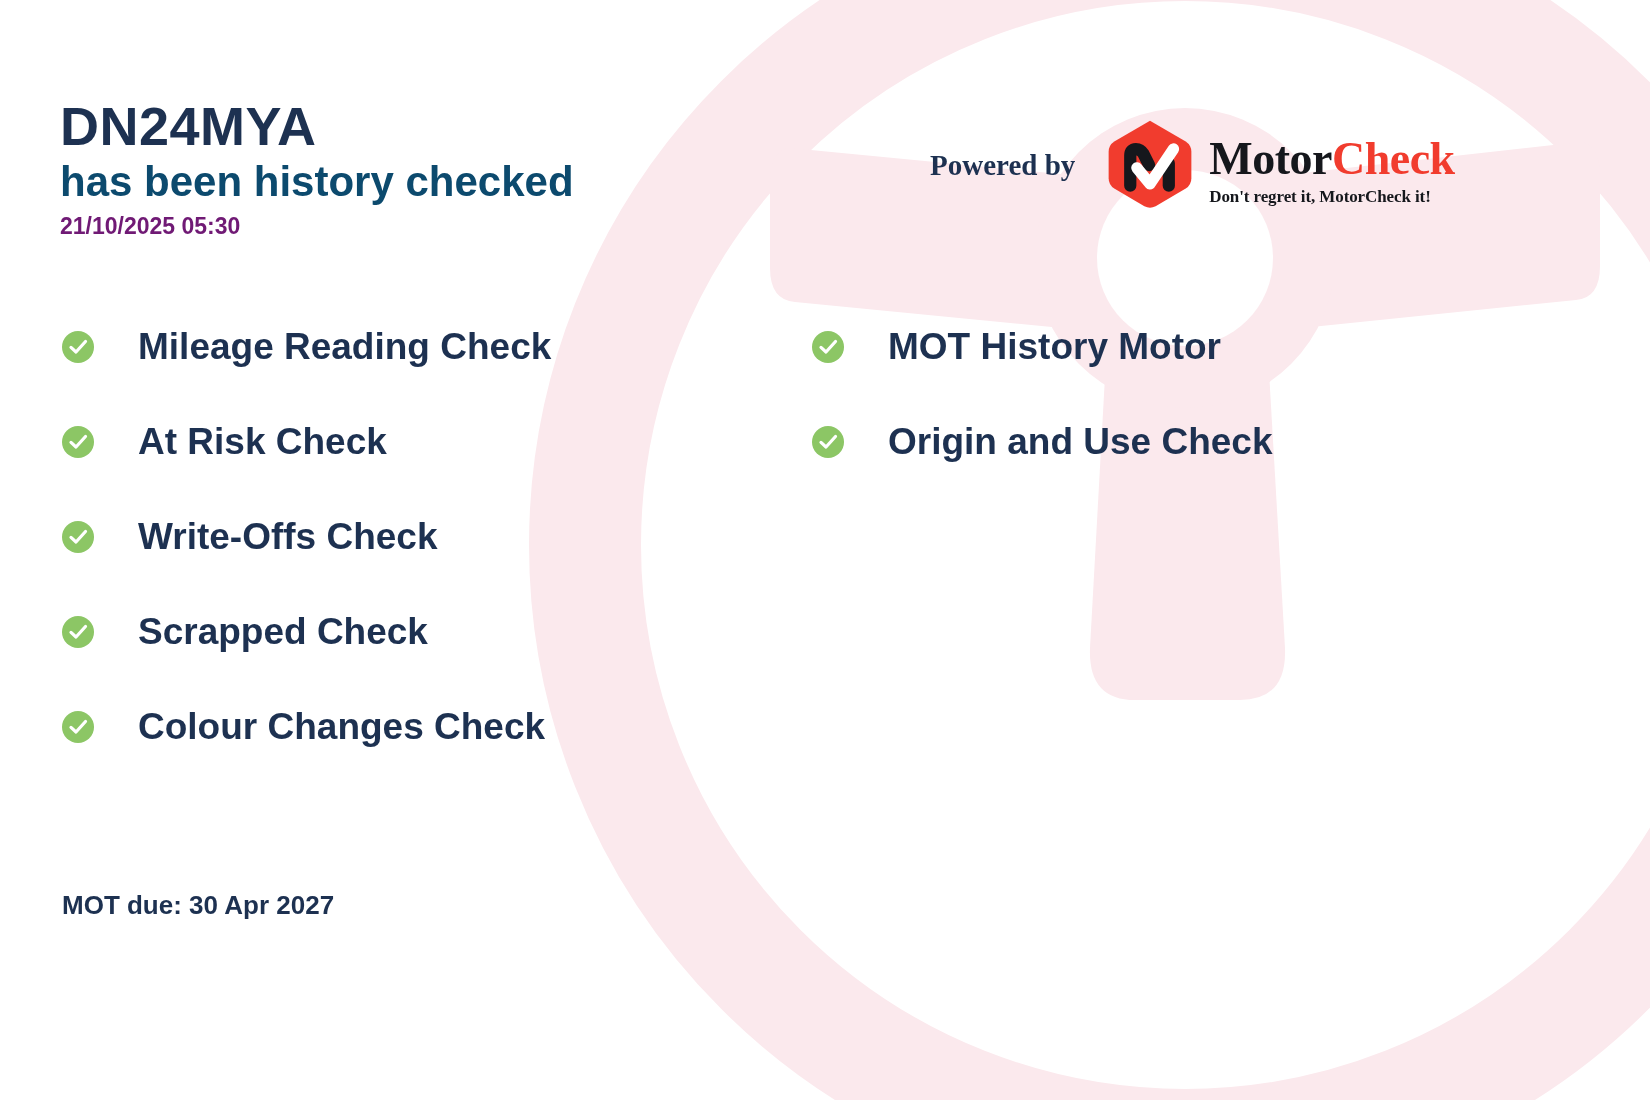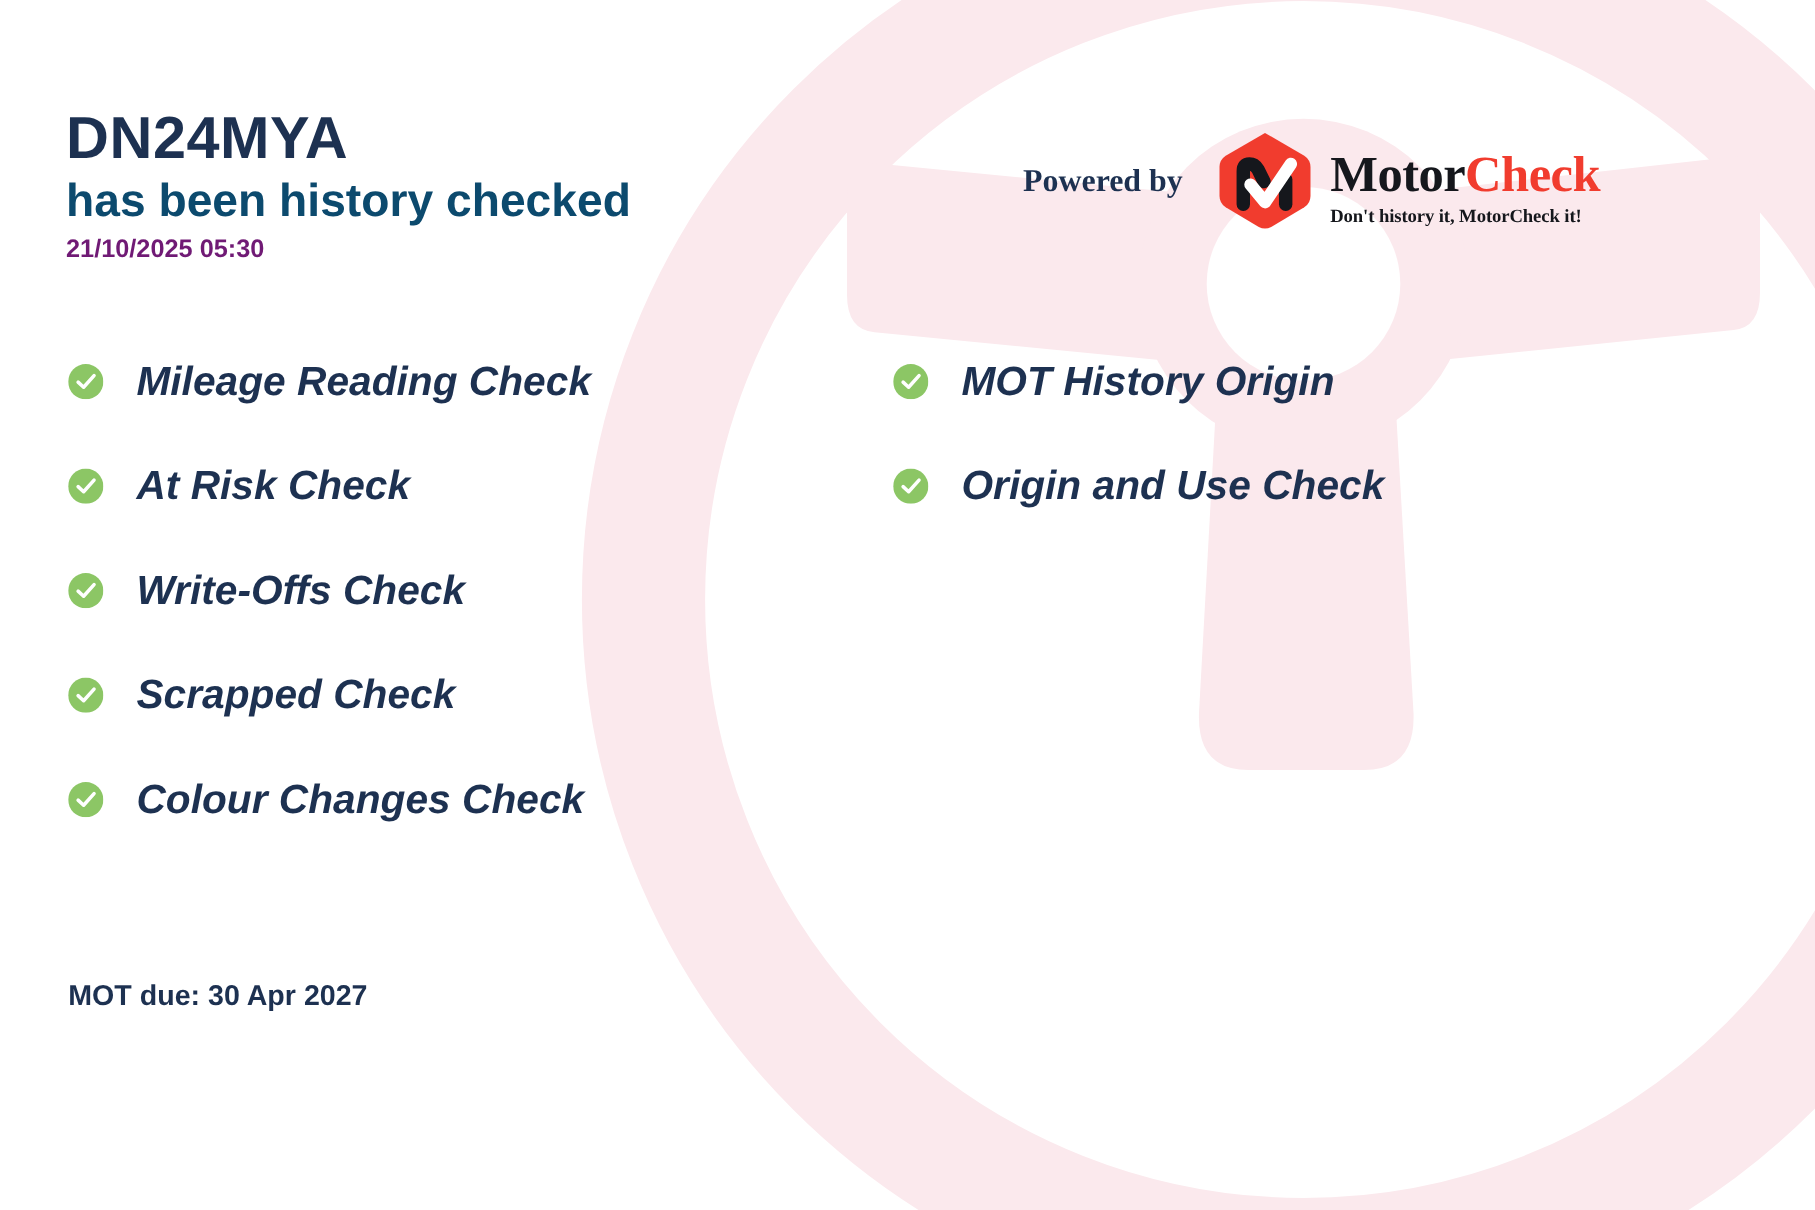--- a/index.html
+++ b/index.html
@@ -123,26 +123,25 @@
     align-items: center;
     height: 58px;
     margin-bottom: 37px;
   }
   .check-icon {
     width: 32px;
     height: 32px;
     flex: none;
   }
   .check-label {
-    margin-left: 30px;
+    margin-left: 44px;
     font-size: 37px;
     font-weight: 700;
     color: #1d3151;
     white-space: nowrap;
-    font-style: italic;
   }
 
   .mot-due {
     position: absolute;
     left: 62px;
     top: 890px;
     font-size: 26px;
     font-weight: 600;
     color: #1d3151;
     z-index: 3;
@@ -198,21 +197,21 @@
         <path d="M50 3 L88 25 Q94 29 94 36 L94 64 Q94 71 88 75 L56 94
                  Q50 97 44 94 L12 75 Q6 71 6 64 L6 36 Q6 29 12 25 Z" fill="#f13c2e"></path>
         <path d="M29 72 L29 40 Q29 33 35 33 Q40 33 43 38 L49 50" fill="none" stroke="#15171c" stroke-width="13" stroke-linecap="round" stroke-linejoin="round"></path>
         <path d="M70 72 L70 48" fill="none" stroke="#15171c" stroke-width="13" stroke-linecap="round"></path>
         <path d="M36 53 L50 70 L75 33" fill="none" stroke="#ffffff" stroke-width="12" stroke-linecap="round" stroke-linejoin="round"></path>
       </svg>
       <div class="logo-text">
         <div class="logo-wordmark">
           <span class="wm-motor">Motor</span><span class="wm-check">Check</span>
         </div>
-        <div class="logo-tagline">Don't history it, MotorCheck it!</div>
+        <div class="logo-tagline">Don't regret it, MotorCheck it!</div>
       </div>
     </div>
   </div>
 
   <div class="col col-left">
 
     <div class="check-item">
       <svg class="check-icon" viewBox="0 0 32 32" xmlns="http://www.w3.org/2000/svg" aria-hidden="true">
         <circle cx="16" cy="16" r="16" fill="#8cc665"></circle>
         <path d="M9 16.4 L14 21 L23.5 10.5" fill="none" stroke="#ffffff" stroke-width="3.2" stroke-linecap="round" stroke-linejoin="round"></path>
@@ -255,21 +254,21 @@
 
   </div>
 
   <div class="col col-right">
 
     <div class="check-item">
       <svg class="check-icon" viewBox="0 0 32 32" xmlns="http://www.w3.org/2000/svg" aria-hidden="true">
         <circle cx="16" cy="16" r="16" fill="#8cc665"></circle>
         <path d="M9 16.4 L14 21 L23.5 10.5" fill="none" stroke="#ffffff" stroke-width="3.2" stroke-linecap="round" stroke-linejoin="round"></path>
       </svg>
-      <span class="check-label">MOT History Origin</span>
+      <span class="check-label">MOT History Motor</span>
     </div>
 
     <div class="check-item">
       <svg class="check-icon" viewBox="0 0 32 32" xmlns="http://www.w3.org/2000/svg" aria-hidden="true">
         <circle cx="16" cy="16" r="16" fill="#8cc665"></circle>
         <path d="M9 16.4 L14 21 L23.5 10.5" fill="none" stroke="#ffffff" stroke-width="3.2" stroke-linecap="round" stroke-linejoin="round"></path>
       </svg>
       <span class="check-label">Origin and Use Check</span>
     </div>
 

